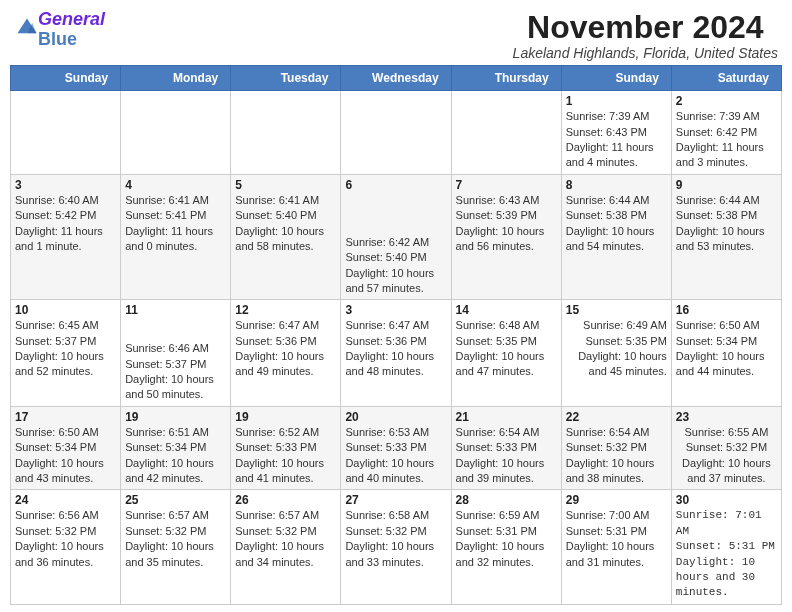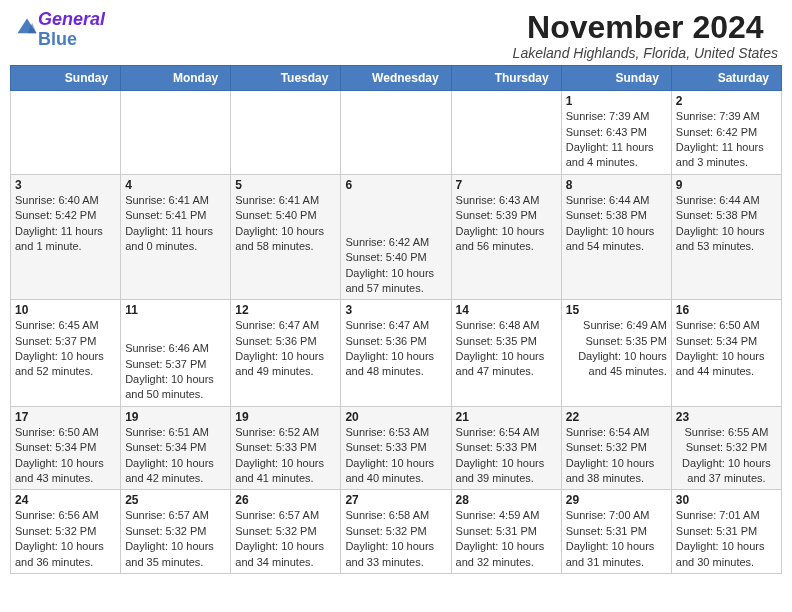--- a/index.html
+++ b/index.html
@@ -296,31 +296,31 @@
 Daylight: 10 hours and 34 minutes.</div>
         </td>
         <td>
           <span class="day-num">27</span>
           <div class="day-info" style="white-space: pre-line;">Sunrise: 6:58 AM
 Sunset: 5:32 PM
 Daylight: 10 hours and 33 minutes.</div>
         </td>
         <td>
           <span class="day-num">28</span>
-          <div class="day-info" style="white-space: pre-line;">Sunrise: 4:59 AM
+          <div class="day-info" style="white-space: pre-line;">Sunrise: 6:59 AM
 Sunset: 5:31 PM
 Daylight: 10 hours and 32 minutes.</div>
         </td>
         <td>
           <span class="day-num">29</span>
           <div class="day-info" style="white-space: pre-line;">Sunrise: 7:00 AM
 Sunset: 5:31 PM
 Daylight: 10 hours and 31 minutes.</div>
         </td>
         <td>
           <span class="day-num">30</span>
-          <div class="day-info" style="white-space: pre-line;">Sunrise: 7:01 AM
+          <div class="day-info" style="white-space: pre-line; font-family: Liberation Mono, monospace;">Sunrise: 7:01 AM
 Sunset: 5:31 PM
 Daylight: 10 hours and 30 minutes.</div>
         </td>
       </tr>
     </tbody>
 </table>
 
 </body></html>

